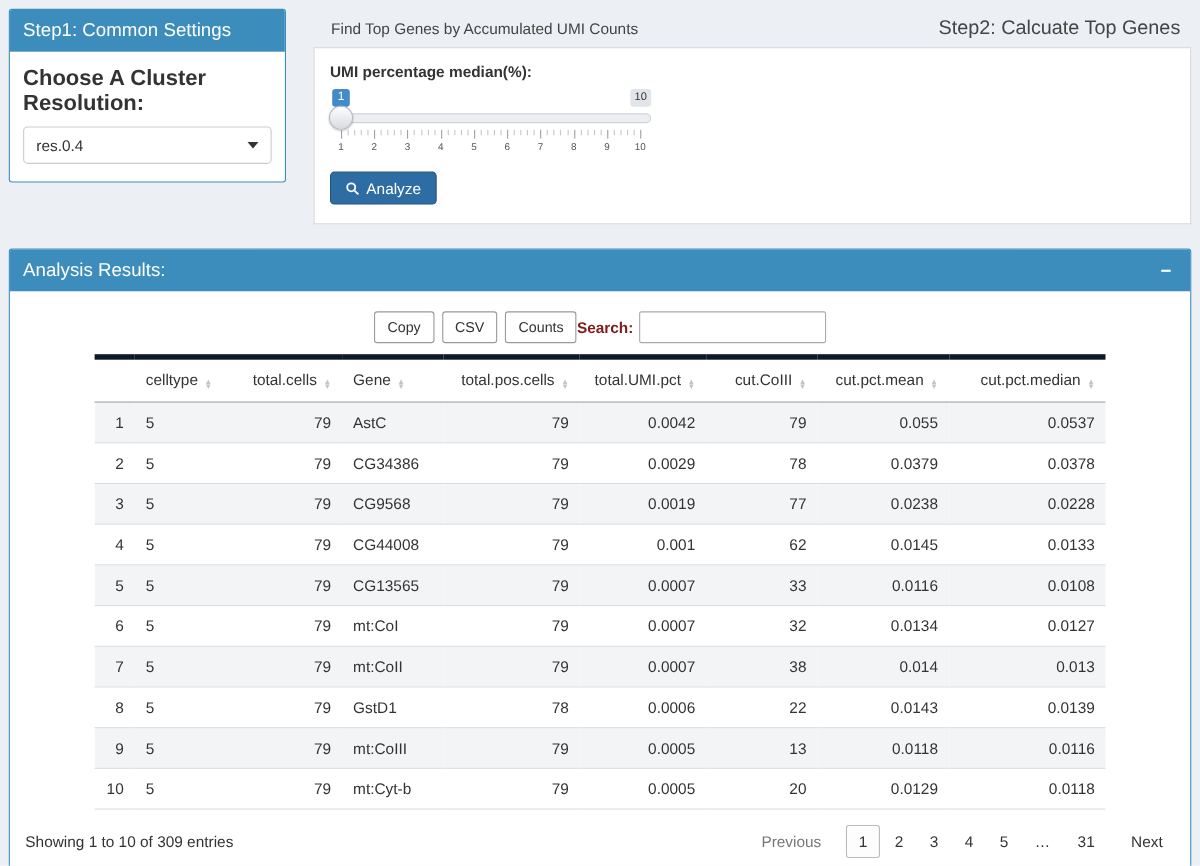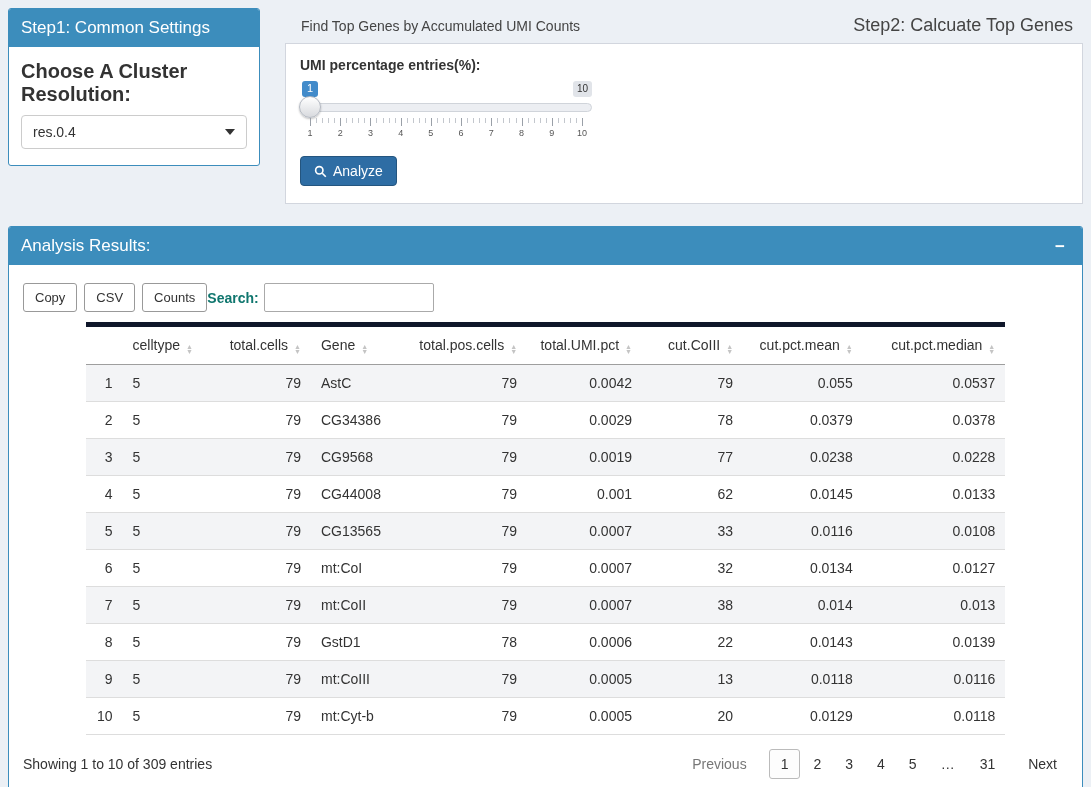--- a/index.html
+++ b/index.html
@@ -74,28 +74,28 @@
     margin-top:13px; background:#2e6da4; border:1px solid #24557f; color:#fff;
     font-size:14px; padding:6px 13px; border-radius:4px;
     display:inline-flex; align-items:center; gap:6px; cursor:pointer; font-family:inherit;
   }
 
   
   .results { margin-top:22px; }
   .collapse-btn { cursor:pointer; font-size:17px; font-weight:bold; padding:0 5px; line-height:1; }
   .results-body { background:#fff; padding:12px 14px 12px; }
 
-  .toolbar { display:flex; justify-content:flex-start; align-items:center; margin:6px 0 10px; }
+  .toolbar { display:flex; justify-content:center; align-items:center; margin:6px 0 10px; }
   .dt-buttons { display:flex; gap:7px; }
   .dt-btn {
     background:#fff; border:1px solid #999; border-radius:3px; padding:6px 11px;
     font-size:13px; color:#333; cursor:pointer; font-family:inherit;
   }
   .dt-search { display:flex; align-items:center; gap:5px; font-size:14px; }
-  .dt-search label { font-weight:bold; color:#0f766e; }
+  .dt-search label { font-weight:bold; color:#7f1d1d; }
   .dt-search input {
     width:170px; height:29px; border:1px solid #aaa; border-radius:2px;
     padding:0 6px; font-family:inherit; font-size:13px;
   }
 
   table.results-table { width:88%; margin:0 auto; border-collapse:collapse; font-size:14px; color:#333; table-layout:fixed; }
   .results-table th {
     font-weight:normal; padding:10px 10px; white-space:nowrap; cursor:pointer;
     border-top:5px solid #0f172a; border-bottom:1px solid #9e9e9e;
   }
@@ -137,21 +137,21 @@
     </div>
 
     <div class="tabbox">
       <div class="tab-header">
         <ul class="tab-list">
             <li class="tab">Find Top Genes by Accumulated UMI Counts</li>
           </ul>
         <div class="tab-title">Step2: Calcuate Top Genes</div>
       </div>
       <div class="tab-content">
-        <label class="slider-label">UMI percentage entries(%):</label>
+        <label class="slider-label">UMI percentage median(%):</label>
         <div class="irs">
           <span class="irs-single">1</span>
           <span class="irs-max">10</span>
           <div class="irs-line"></div>
           <div class="irs-handle"></div>
           <div class="irs-grid">
               <span class="grid-major" style="left: 0%;"></span>
               <span class="grid-text" style="left: 0%;">1</span>
               <span class="grid-minor" style="left: 2.22222%;"></span>
               <span class="grid-minor" style="left: 4.44444%;"></span>

